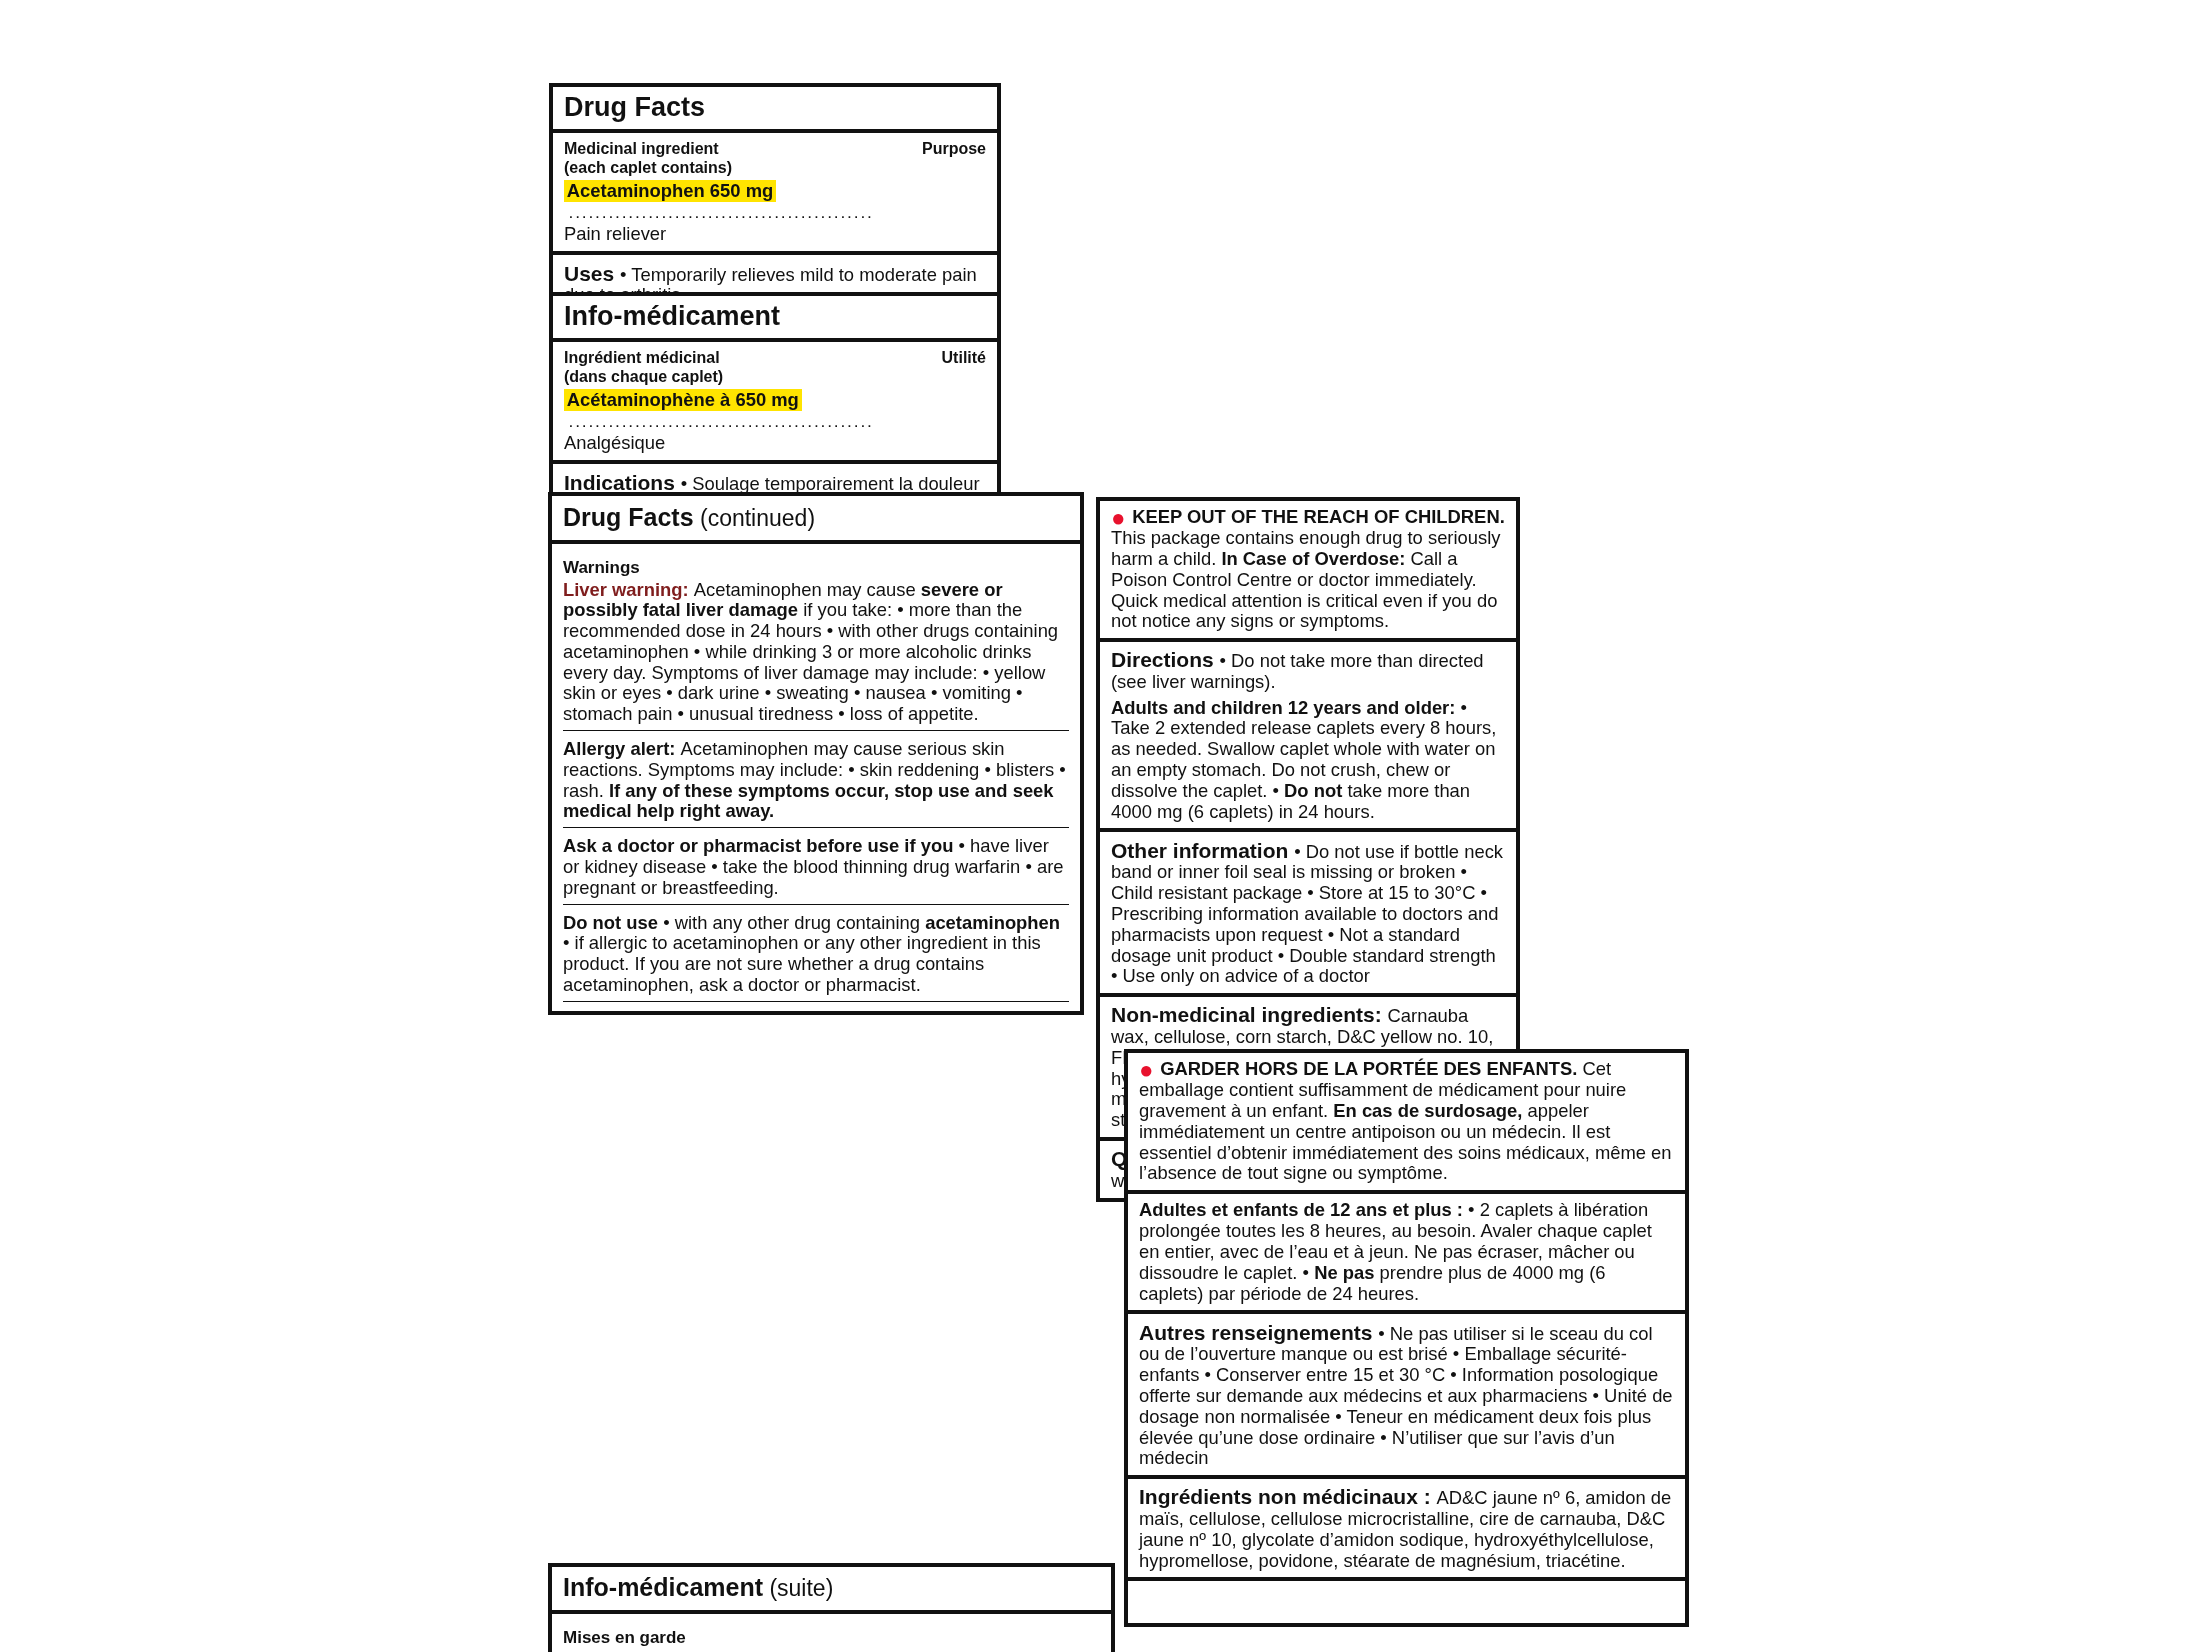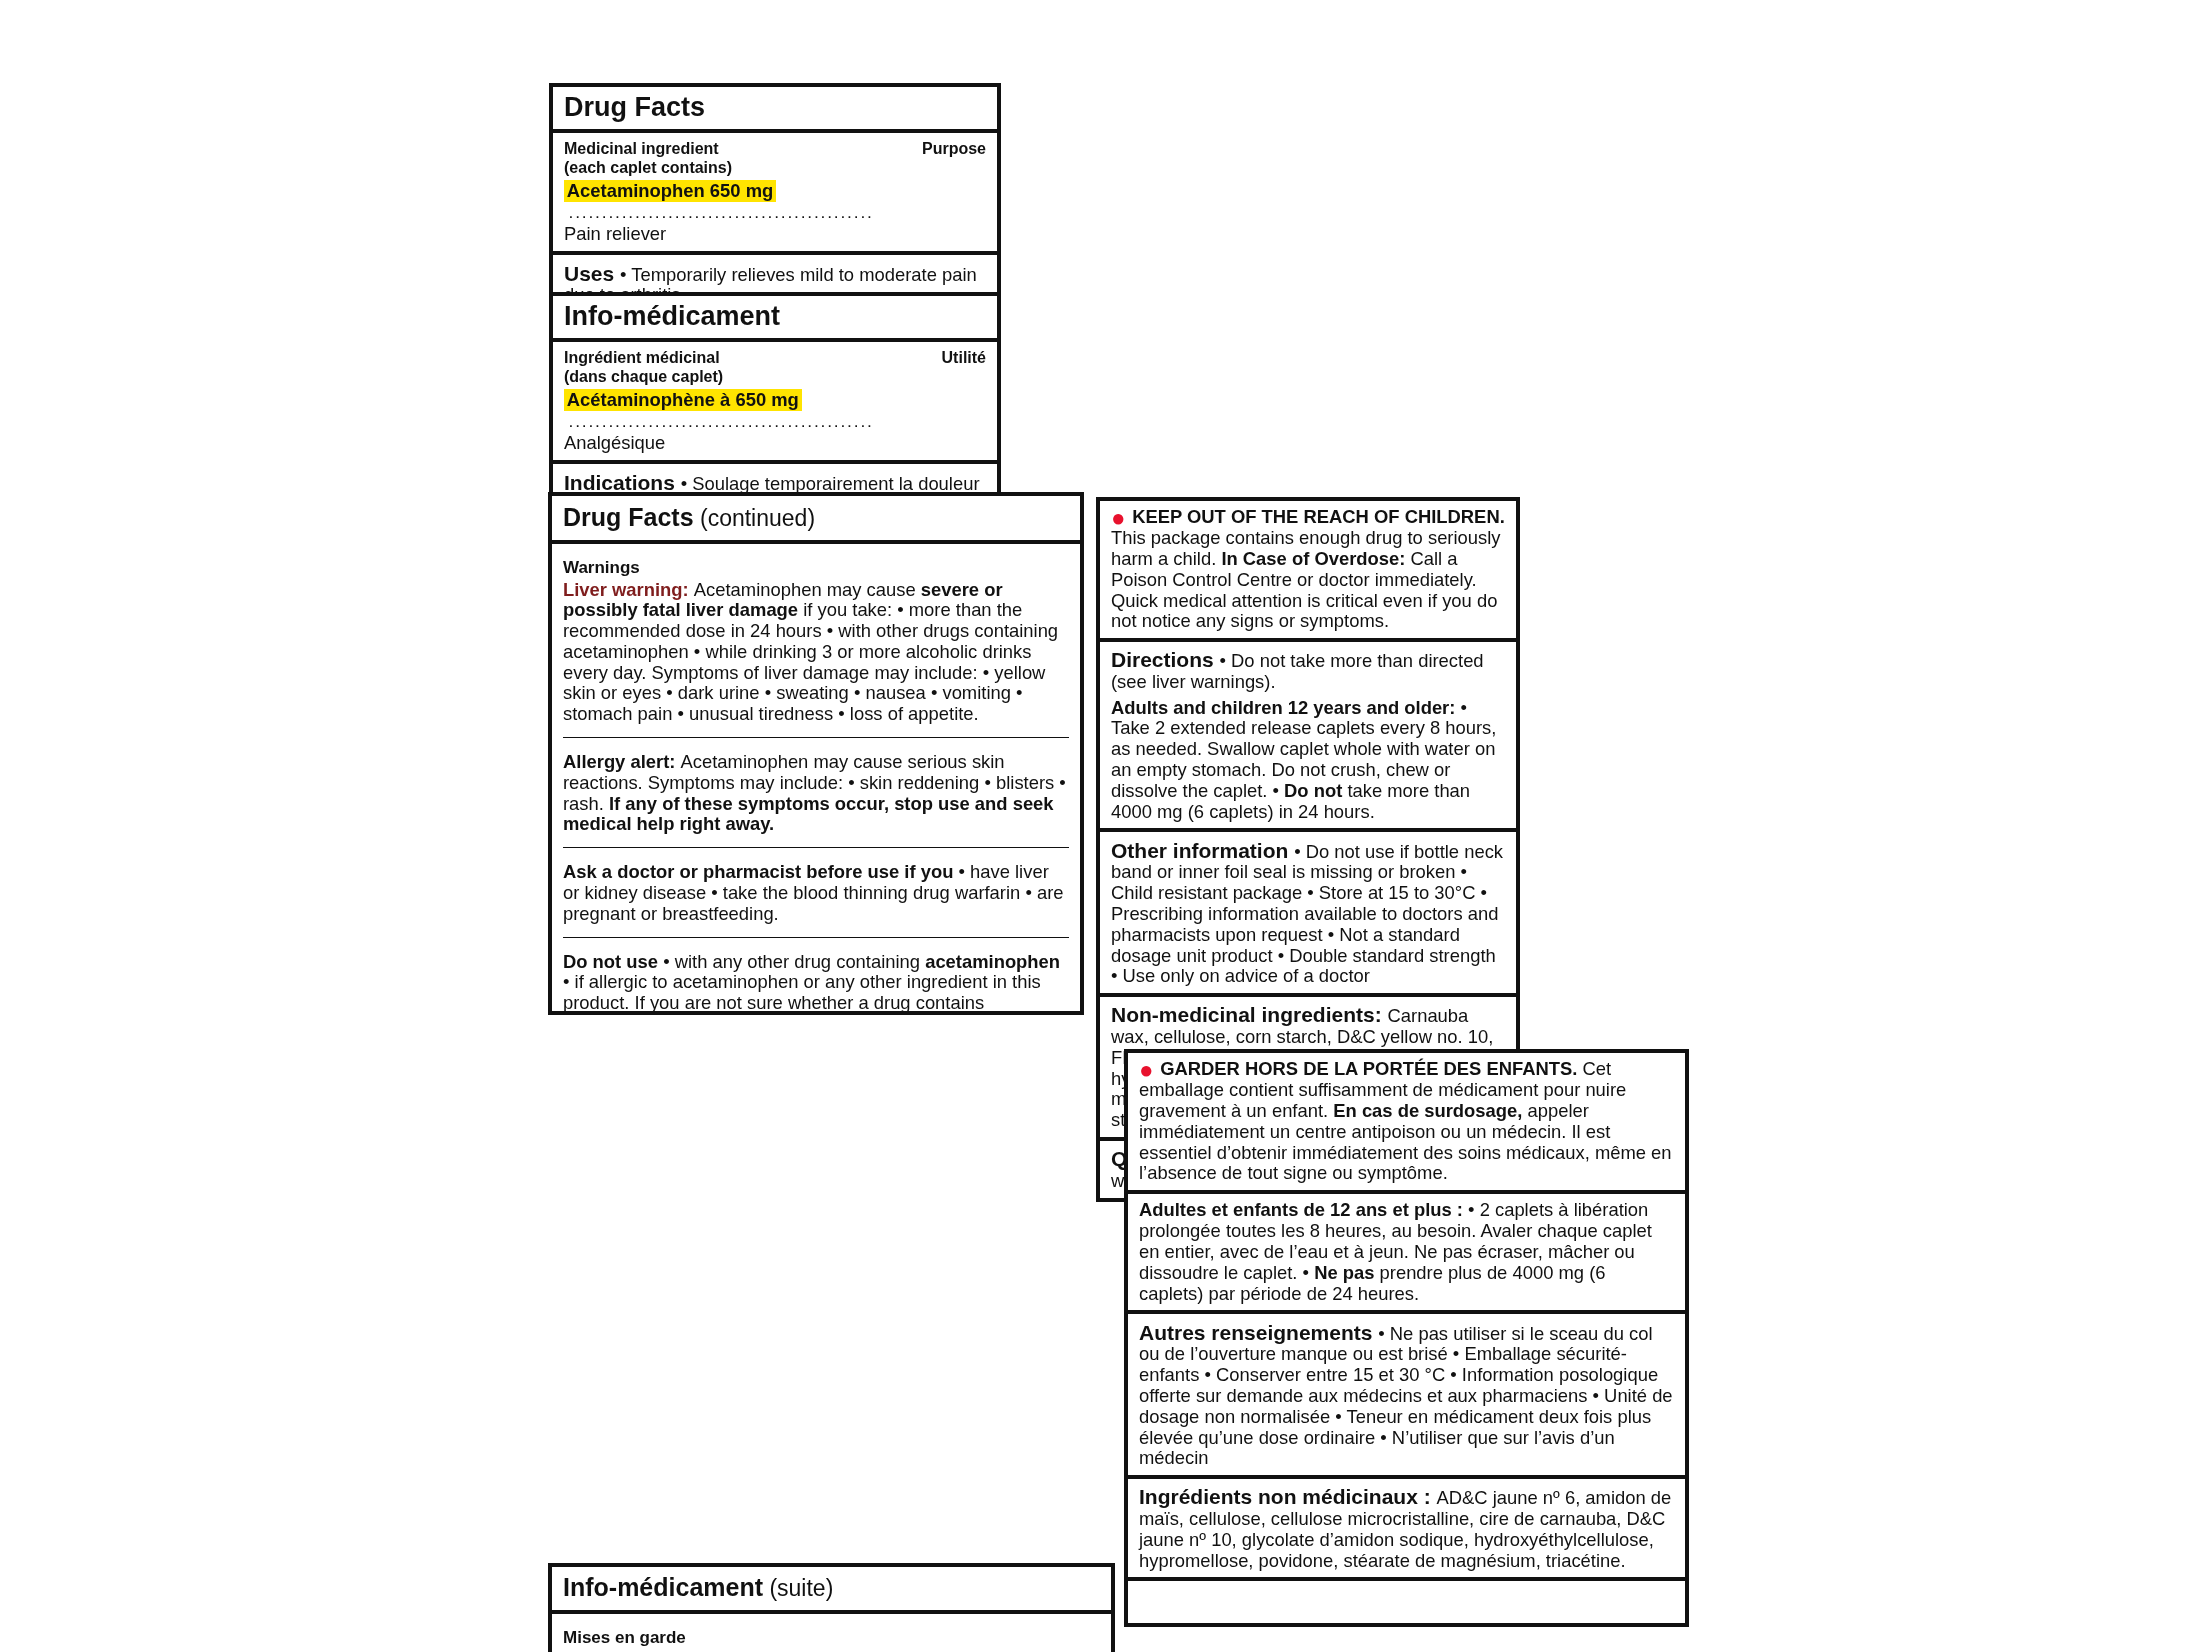--- a/index.html
+++ b/index.html
@@ -24,21 +24,21 @@
   .para + .para{margin-top:4.6px;}
   .bold{font-weight:bold;}
   .red-bold{font-weight:bold;color:#7f1d1d;}
   .inline-head{font-weight:bold;font-size:21px;}
   .red-dot{color:#e8112d;font-size:24px;line-height:9.2px;vertical-align:-2.8px;}
   .highlight{background:#ffe400;font-weight:bold;padding:0 2.8px;}
   .warn-title{font-size:17px;font-weight:bold;margin:2.8px 0 2.8px;}
   .colhead{
     margin:-6.4px -11px 14px;padding:7.3px 11px 8.3px;border-bottom:4.6px solid #111;
   }
-  .section + .section{border-top:1.8px solid #111;margin-top:12px;padding-top:14px;}
+  .section + .section{border-top:1.8px solid #111;margin-top:5px;padding-top:8px;}
   
   .ing-row{display:flex;justify-content:space-between;font-size:16px;font-weight:bold;line-height:1.2;}
   .ing-line{display:flex;align-items:baseline;font-size:18.4px;margin-top:2.8px;font-weight:bold;flex-direction:column;}
   .leader{flex:1;overflow:hidden;white-space:nowrap;padding:0 4.6px;letter-spacing:1.8px;font-weight:normal;font-size:17.4px;}
   .ing-purpose{font-weight:normal;white-space:nowrap;}
   .triangle{position:absolute;right:11px;bottom:3.7px;font-size:17.4px;line-height:1;}
   .leftcol{overflow:hidden;}
   .qbox-en{min-height:39px;}
   .qbox-fr{min-height:50px;}
 </style>

